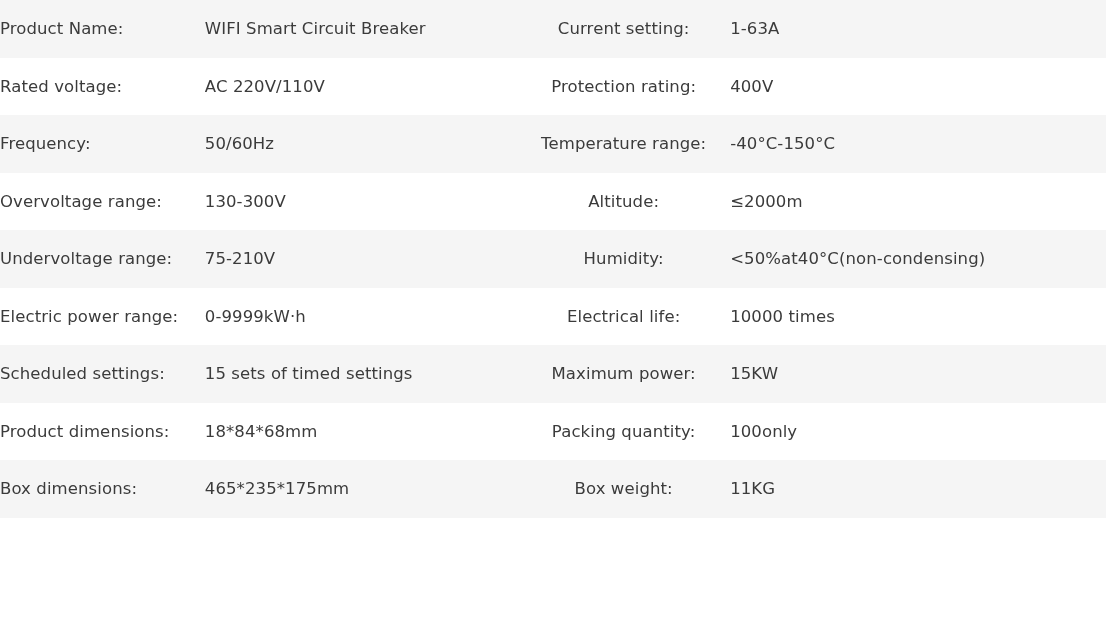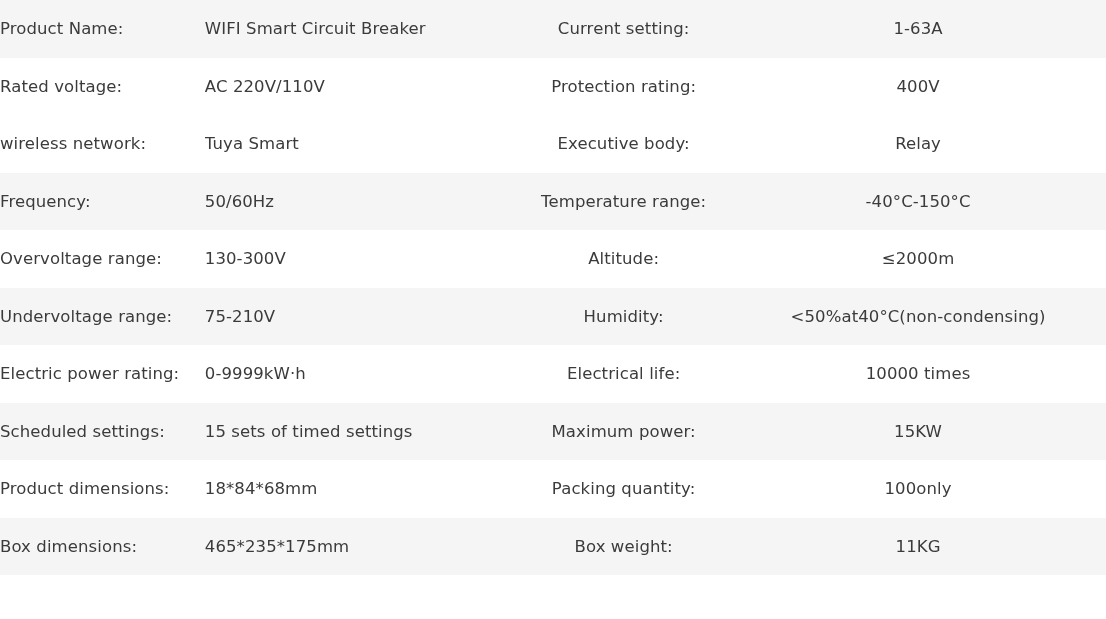--- a/index.html
+++ b/index.html
@@ -32,65 +32,59 @@
     font-weight: 400;
     letter-spacing: 0.1px;
     white-space: nowrap;
     overflow: hidden;
     border: none;
     color: #3b3b3b;
   }
   .c-label-1 { width: 200px; padding-left: 26px; }
   .c-value-1 { width: 305px; margin-left: 37px; }
   .c-label-2 { width: 208px; text-align: center; }
-  .c-value-2 { width: 367px; text-align: center; }
+  .c-value-2 { width: 367px; }
 </style>
 </head>
 <body>
 
 <table class="spec-table">
   <tbody>
       <tr class="alt">
         <td class="c-label-1">Product Name:</td>
         <td class="c-value-1">WIFI Smart Circuit Breaker</td>
         <td class="c-label-2">Current setting:</td>
         <td class="c-value-2">1-63A</td>
       </tr>
       <tr>
         <td class="c-label-1">Rated voltage:</td>
         <td class="c-value-1">AC 220V/110V</td>
         <td class="c-label-2">Protection rating:</td>
         <td class="c-value-2">400V</td>
-      </tr>
-      <tr>
-        <td class="c-label-1">wireless network:</td>
-        <td class="c-value-1">Tuya Smart</td>
-        <td class="c-label-2">Executive body:</td>
-        <td class="c-value-2">Relay</td>
       </tr>
       <tr class="alt">
         <td class="c-label-1">Frequency:</td>
         <td class="c-value-1">50/60Hz</td>
         <td class="c-label-2">Temperature range:</td>
         <td class="c-value-2">-40°C-150°C</td>
       </tr>
       <tr>
         <td class="c-label-1">Overvoltage range:</td>
         <td class="c-value-1">130-300V</td>
         <td class="c-label-2">Altitude:</td>
         <td class="c-value-2">≤2000m</td>
       </tr>
       <tr class="alt">
         <td class="c-label-1">Undervoltage range:</td>
         <td class="c-value-1">75-210V</td>
         <td class="c-label-2">Humidity:</td>
         <td class="c-value-2">&lt;50%at40°C(non-condensing)</td>
       </tr>
       <tr>
-        <td class="c-label-1">Electric power rating:</td>
+        <td class="c-label-1">Electric power range:</td>
         <td class="c-value-1">0-9999kW·h</td>
         <td class="c-label-2">Electrical life:</td>
         <td class="c-value-2">10000 times</td>
       </tr>
       <tr class="alt">
         <td class="c-label-1">Scheduled settings:</td>
         <td class="c-value-1">15 sets of timed settings</td>
         <td class="c-label-2">Maximum power:</td>
         <td class="c-value-2">15KW</td>
       </tr>

